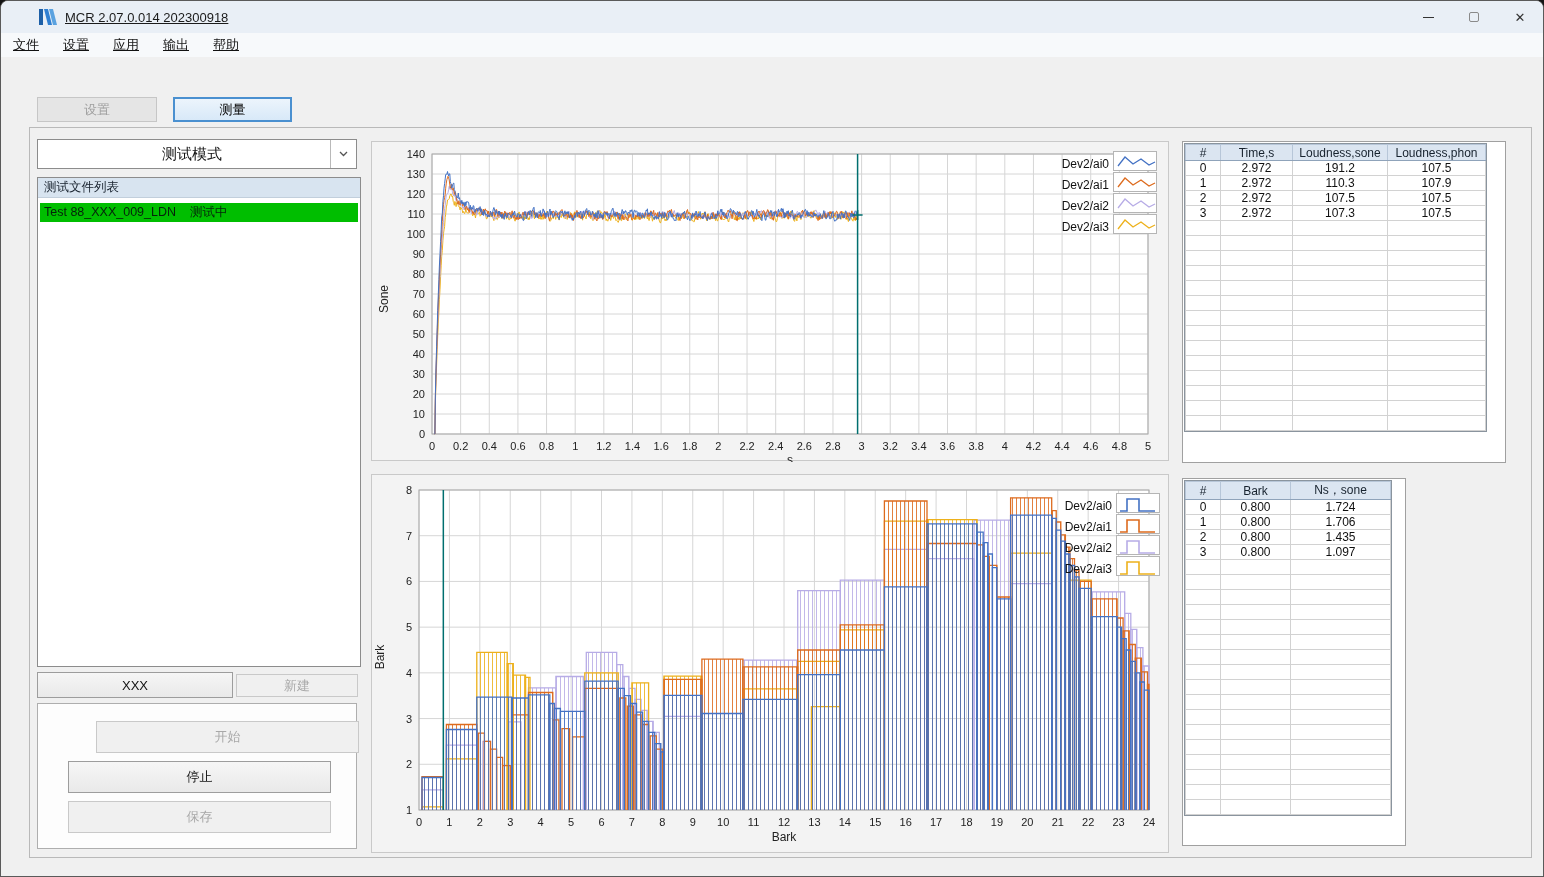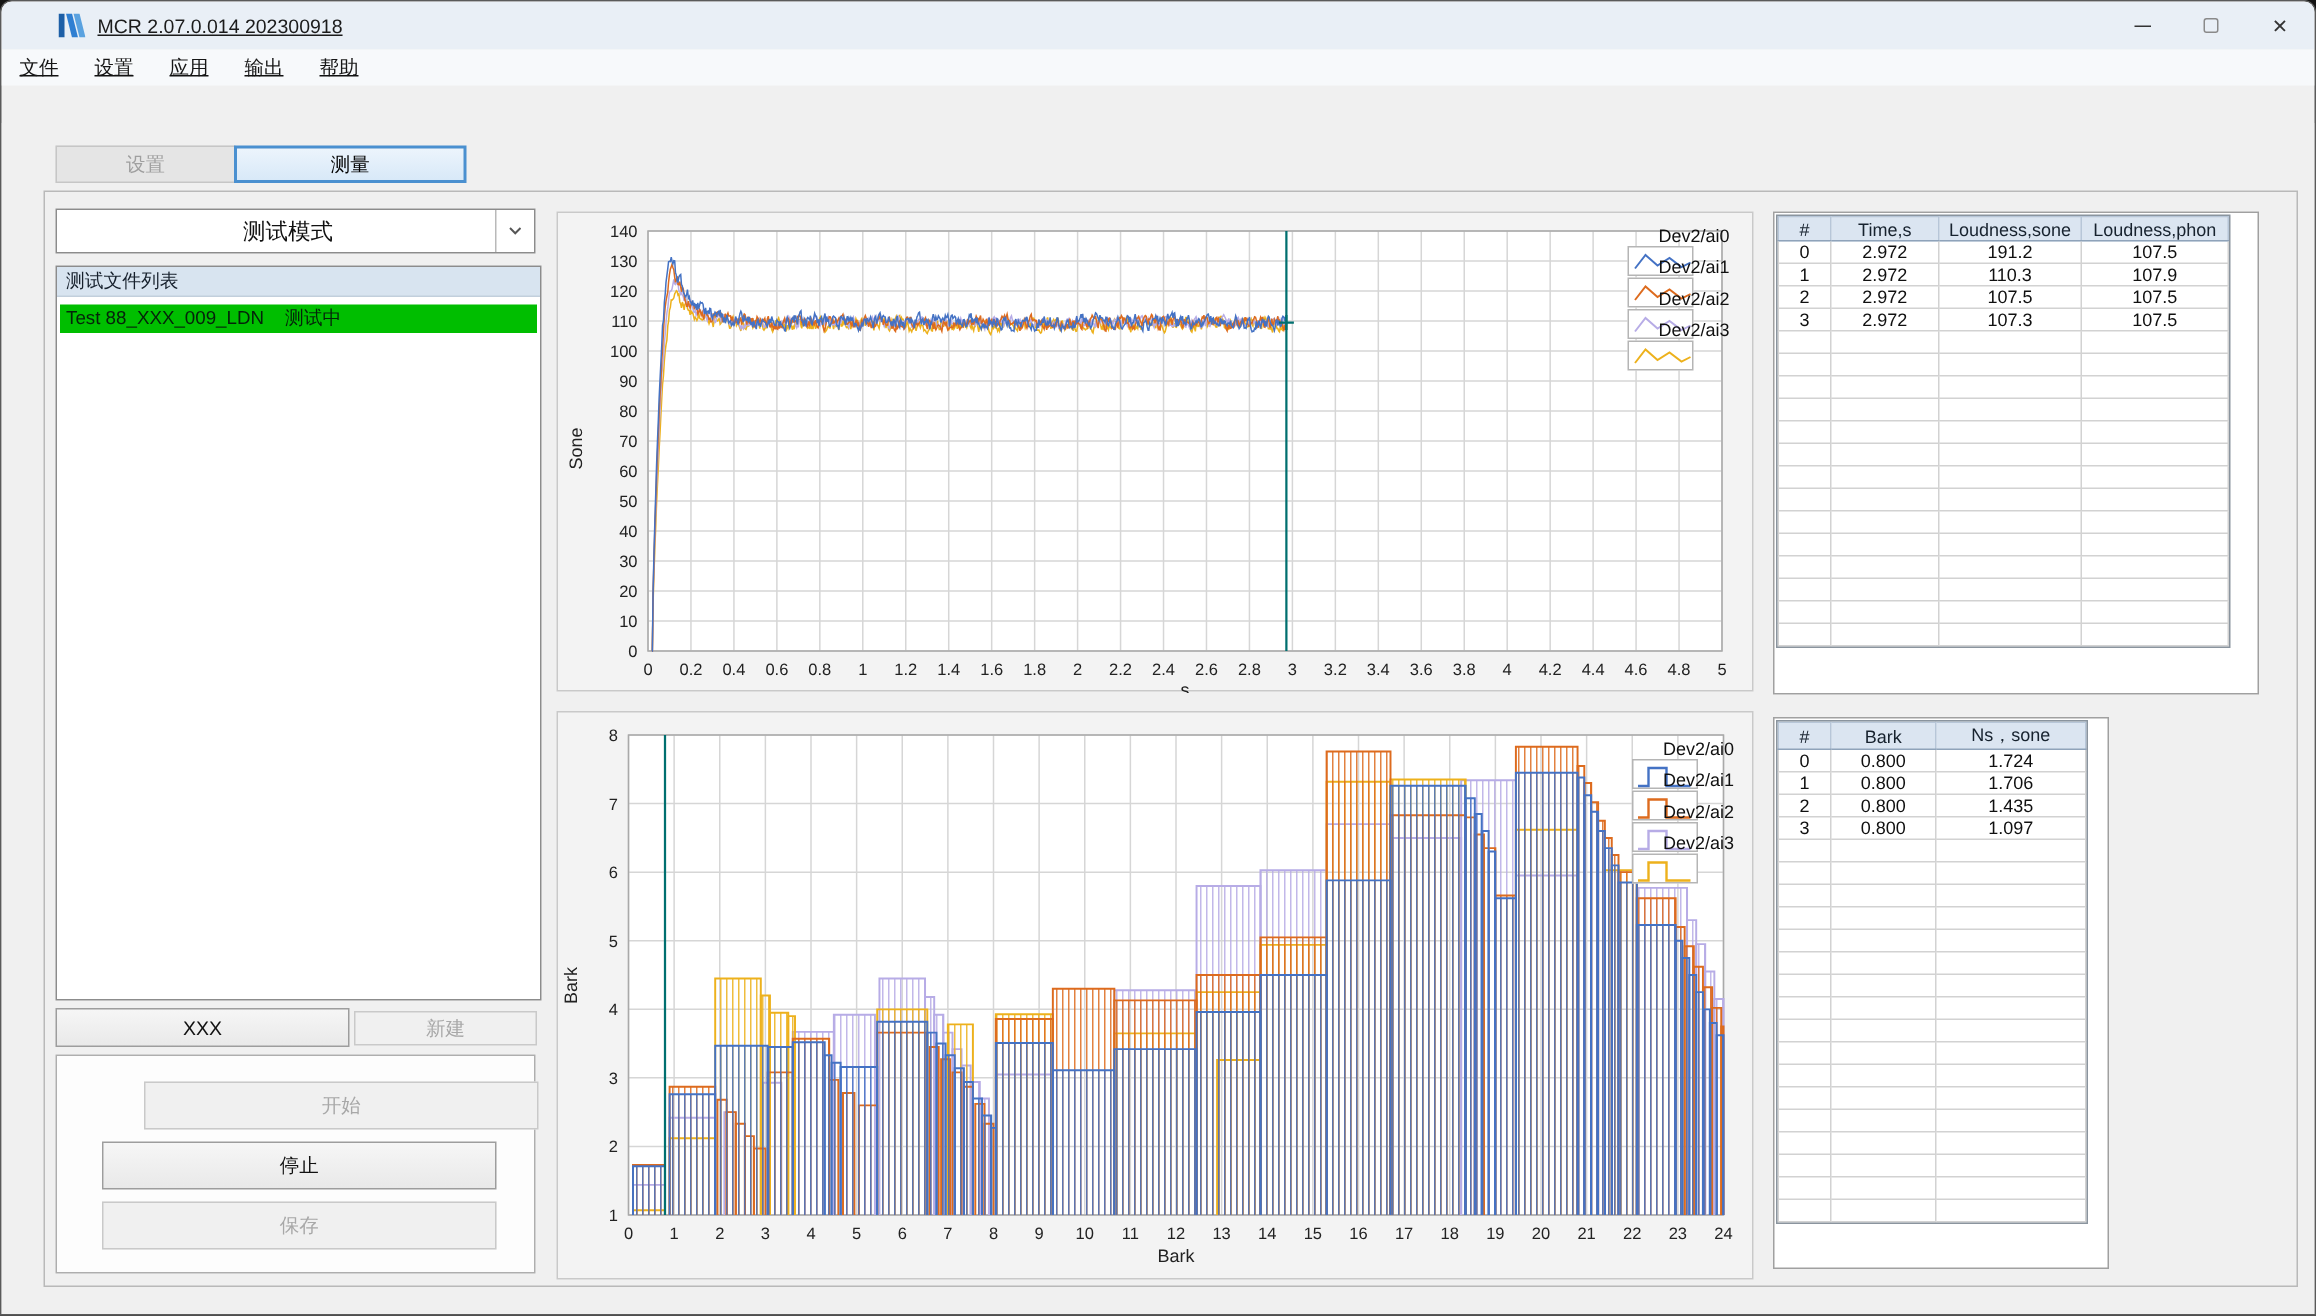--- a/index.html
+++ b/index.html
@@ -27,21 +27,21 @@
   .tab{height:100%;display:flex;align-items:center;justify-content:center;font-size:13px;
     background:#e7e7e7;border-right:1px solid #c9c9c9;color:#9b9b9b;}
   .tab.active{background:#f1f1f1;color:#1a1a1a;}
   
   .content{position:absolute;left:0;top:81px;width:100%;height:796px;background:#f0f0f0;}
   .groupbox{position:absolute;left:28px;top:45px;width:1503px;height:731px;
     border:1px solid #b9b9b9;background:transparent;}
   .subbtn{position:absolute;display:flex;align-items:center;justify-content:center;font-size:13px;}
   .subbtn.inactive{left:36px;top:15px;width:120px;height:25px;background:#e5e5e5;
     border:1px solid #c6c6c6;color:#9f9f9f;}
-  .subbtn.active{left:155px;top:15px;width:155px;height:25px;background:linear-gradient(#ecf4fc,#d8e9f8);
+  .subbtn.active{left:172px;top:15px;width:119px;height:25px;background:linear-gradient(#ecf4fc,#d8e9f8);
     border:2px solid #4a90d0;color:#000;}
   
   .dropdown{position:absolute;left:36px;top:57px;width:320px;height:30px;background:#fff;
     border:1px solid #8c8c8c;display:flex;align-items:center;}
   .dropdown .val{flex:1;text-align:center;font-size:15px;padding-left:16px;}
   .dd-arrow{width:26px;height:100%;border-left:1px solid #b9b9b9;display:flex;
     align-items:center;justify-content:center;}
   .listbox{position:absolute;left:36px;top:95px;width:324px;height:490px;background:#fff;
     border:1px solid #8c8c8c;}
   .listheader{height:20px;background:#d8e4f0;border-bottom:1px solid #c2cfdc;font-size:12.5px;
@@ -50,21 +50,21 @@
     padding-left:4px;font-size:12.5px;white-space:pre;color:#05230a;}
   .btn{position:absolute;display:flex;align-items:center;justify-content:center;font-size:13px;
     background:linear-gradient(#f6f6f6,#e9e9e9);border:1px solid #9d9d9d;color:#111;}
   .btn.disabled{background:#f0f0f0;border-color:#c9c9c9;color:#a8a8a8;}
   .ctrlbox{position:absolute;left:36px;top:621px;width:320px;height:146px;background:#fdfdfd;
     border:1px solid #aeaeae;}
   
   .chart-panel{position:absolute;background:#f3f3f3;border:1px solid #c9c9c9;}
   .ylab{position:absolute;transform:rotate(-90deg);transform-origin:center;font-size:12px;color:#222;}
   .legend{position:absolute;display:flex;flex-direction:column;}
-  .lg-row{display:flex;align-items:flex-start;height:21px;flex-direction:column;}
+  .lg-row{display:flex;align-items:flex-end;height:21px;}
   .lg-label{width:68px;text-align:right;font-size:12px;color:#111;margin-right:4px;}
   .lg-icon{width:44px;height:20px;background:#fff;border:1px solid #b5b5b5;display:flex;}
   
   .side-panel{position:absolute;background:#fff;border:1px solid #a0a0a0;overflow:hidden;}
   table.grid{border-collapse:collapse;margin:2px 0 0 2px;font-size:12px;
     font-family:"Liberation Sans",sans-serif;}
   table.grid th{background:#dbe5f1;border:1px solid #b7c6d8;border-bottom:1px solid #8fa3ba;
     font-weight:normal;height:16px;color:#17222e;padding:0 3px;}
   table.grid td{border:1px solid #d2d2d2;height:15px;text-align:center;color:#101010;padding:0 3px;}
   table.grid{outline:1px solid #8a949e;}

